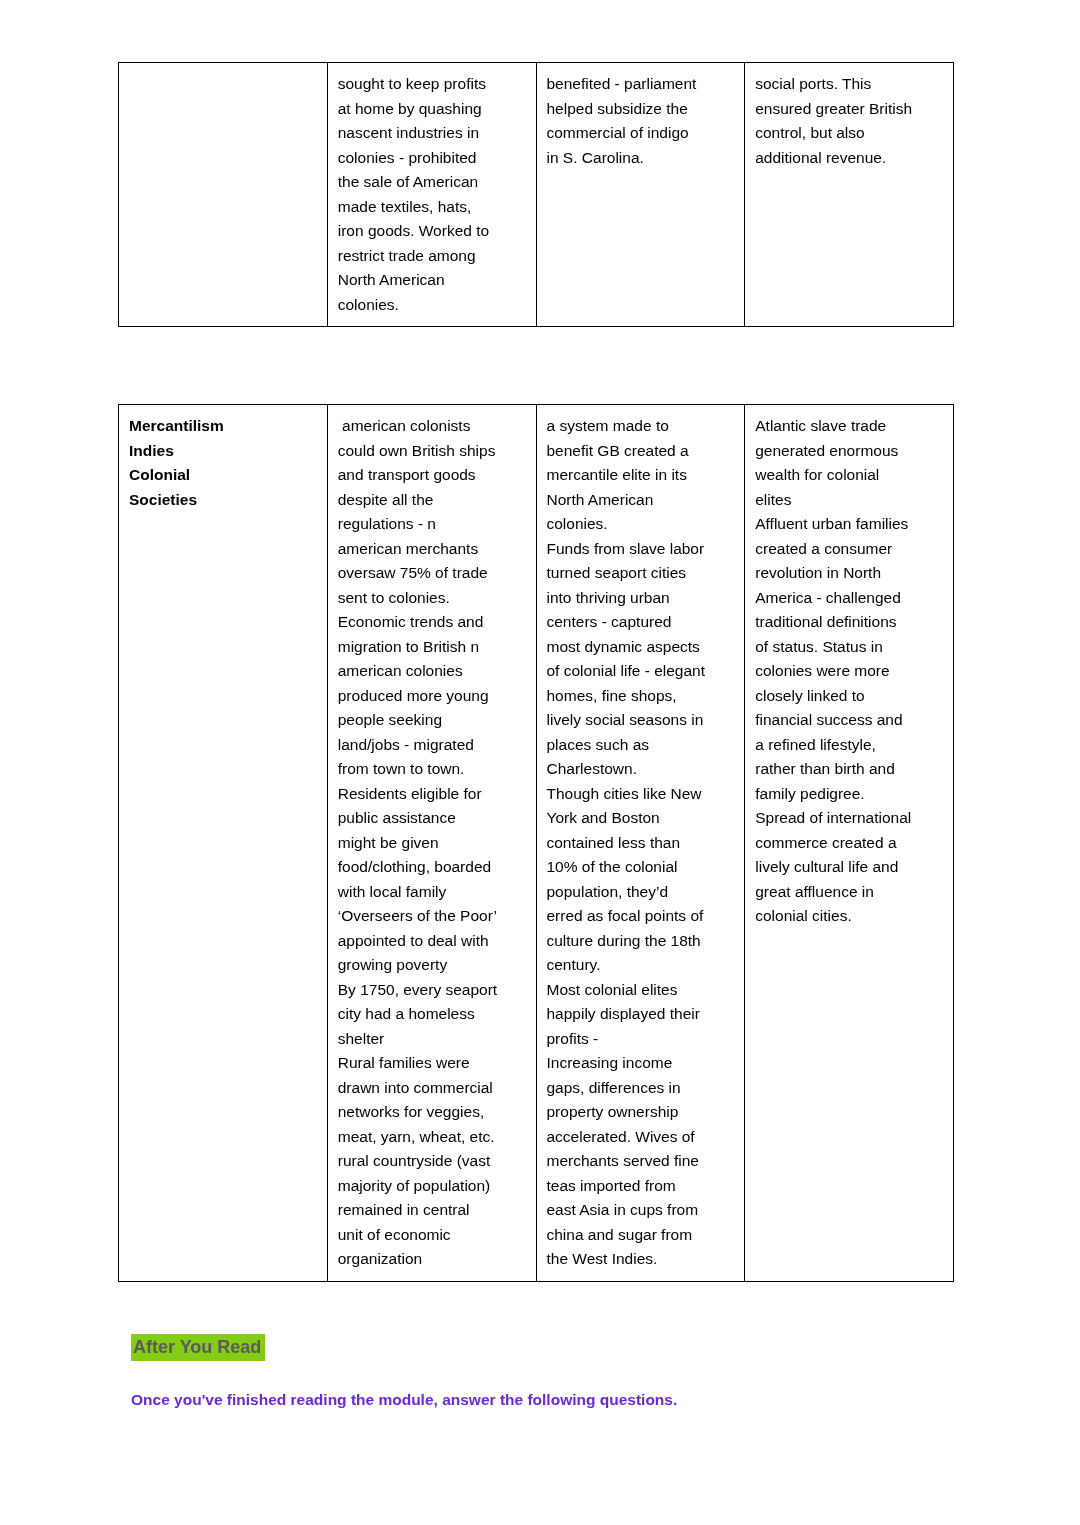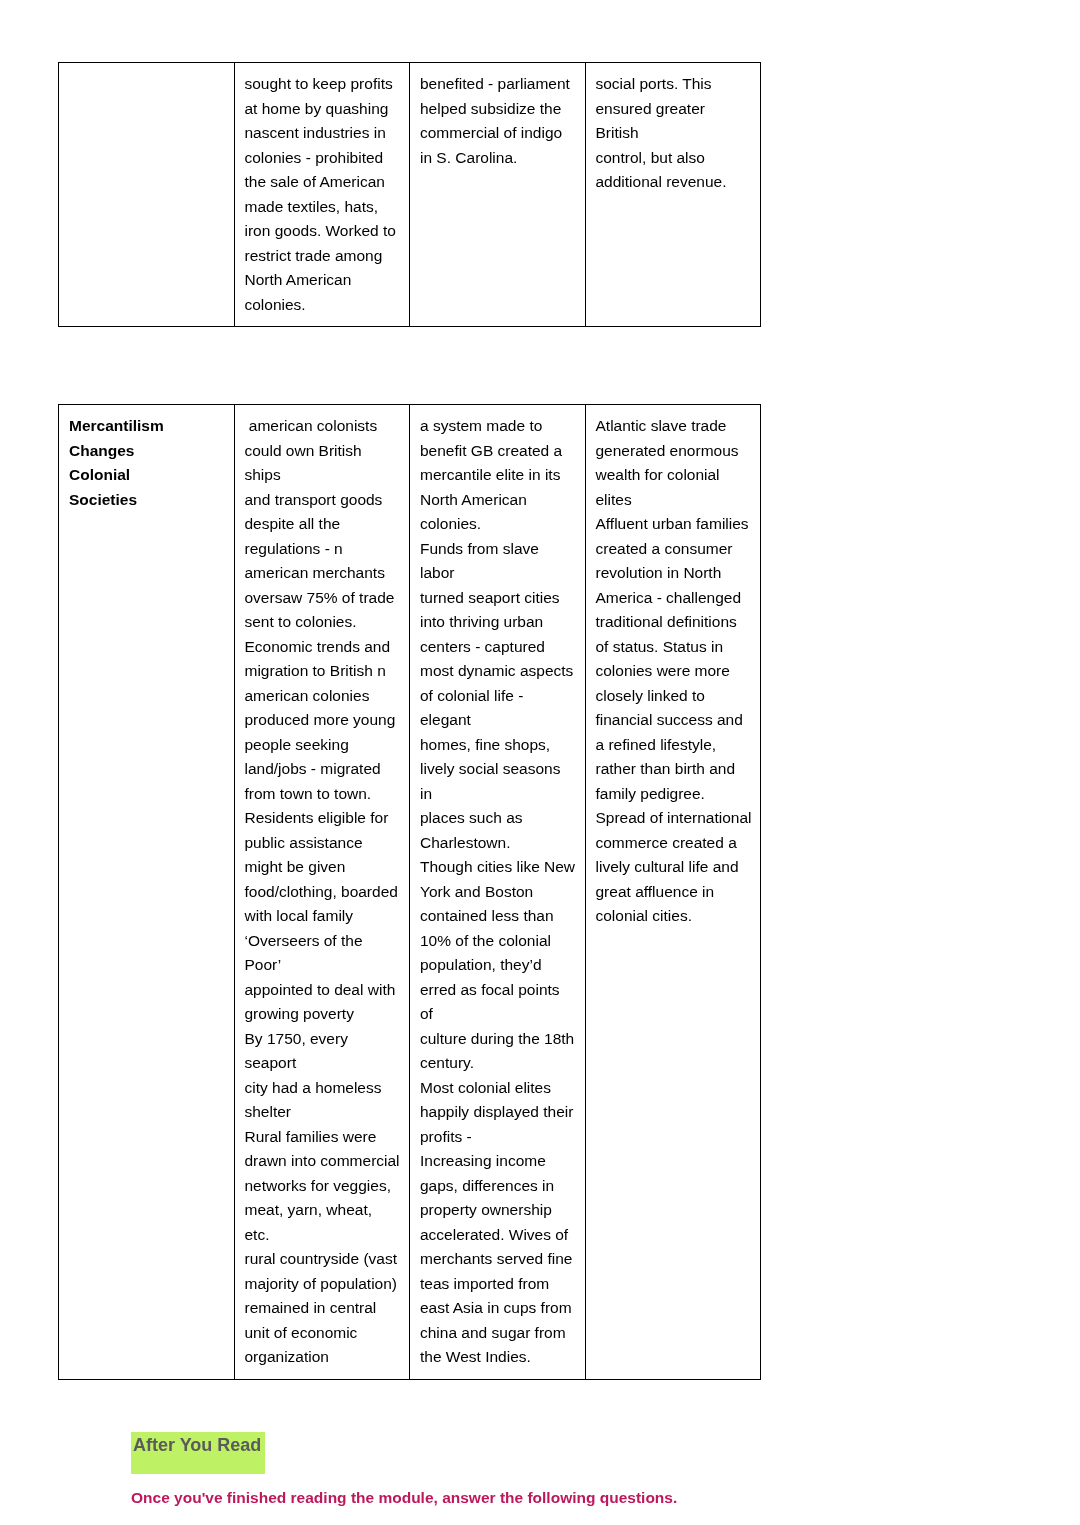--- a/index.html
+++ b/index.html
@@ -9,49 +9,49 @@
     height: 1525px;
     background: #ffffff;
     font-family: "Liberation Sans", sans-serif;
     position: relative;
     overflow: hidden;
   }
   .page { width: 1080px; height: 1525px; position: relative; }
   .doc-table {
     border-collapse: collapse;
     table-layout: fixed;
-    width: 703px;
-    margin-left: 58px;
+    width: 836px;
+    margin-left: 118px;
   }
   .doc-table td {
     border: 1.5px solid #000000;
     vertical-align: top;
     padding: 9px 8px 9px 10px;
     font-size: 15.5px;
     line-height: 24.5px;
     color: #000000;
     white-space: pre-line;
     overflow: hidden;
   }
   .doc-table td.head { font-weight: bold; }
   .table-1 { margin-top: 62px; }
   .table-2 { margin-top: 77px; }
   .ayr-heading { margin: 52px 0 0 131px; line-height: 26px; }
   .hl {
-    background: #bef264;
+    background: #84cc16;
     color: #5B5B5B;
     font-weight: bold;
     font-size: 18px;
-    padding: 3px 4px 19px 2px;
+    padding: 3px 4px 4px 2px;
   }
   .instruction {
     margin: 31px 0 0 131px;
     font-weight: bold;
     font-size: 15.5px;
-    color: #be185d;
+    color: #6d28d9;
   }
 </style>
 </head>
 <body>
 
 <div class="page">
 
   <table class="doc-table table-1">
     <tbody>
         <tr>
@@ -75,21 +75,21 @@
 control, but also
 additional revenue.</td>
     </tr>
   </tbody>
     </table>
 
   <table class="doc-table table-2">
     <tbody>
         <tr>
       <td class="head">Mercantilism
-Changes
+Indies
 Colonial
 Societies</td>
       <td>&nbsp;american colonists
 could own British ships
 and transport goods
 despite all the
 regulations - n
 american merchants
 oversaw 75% of trade
 sent to colonies.

